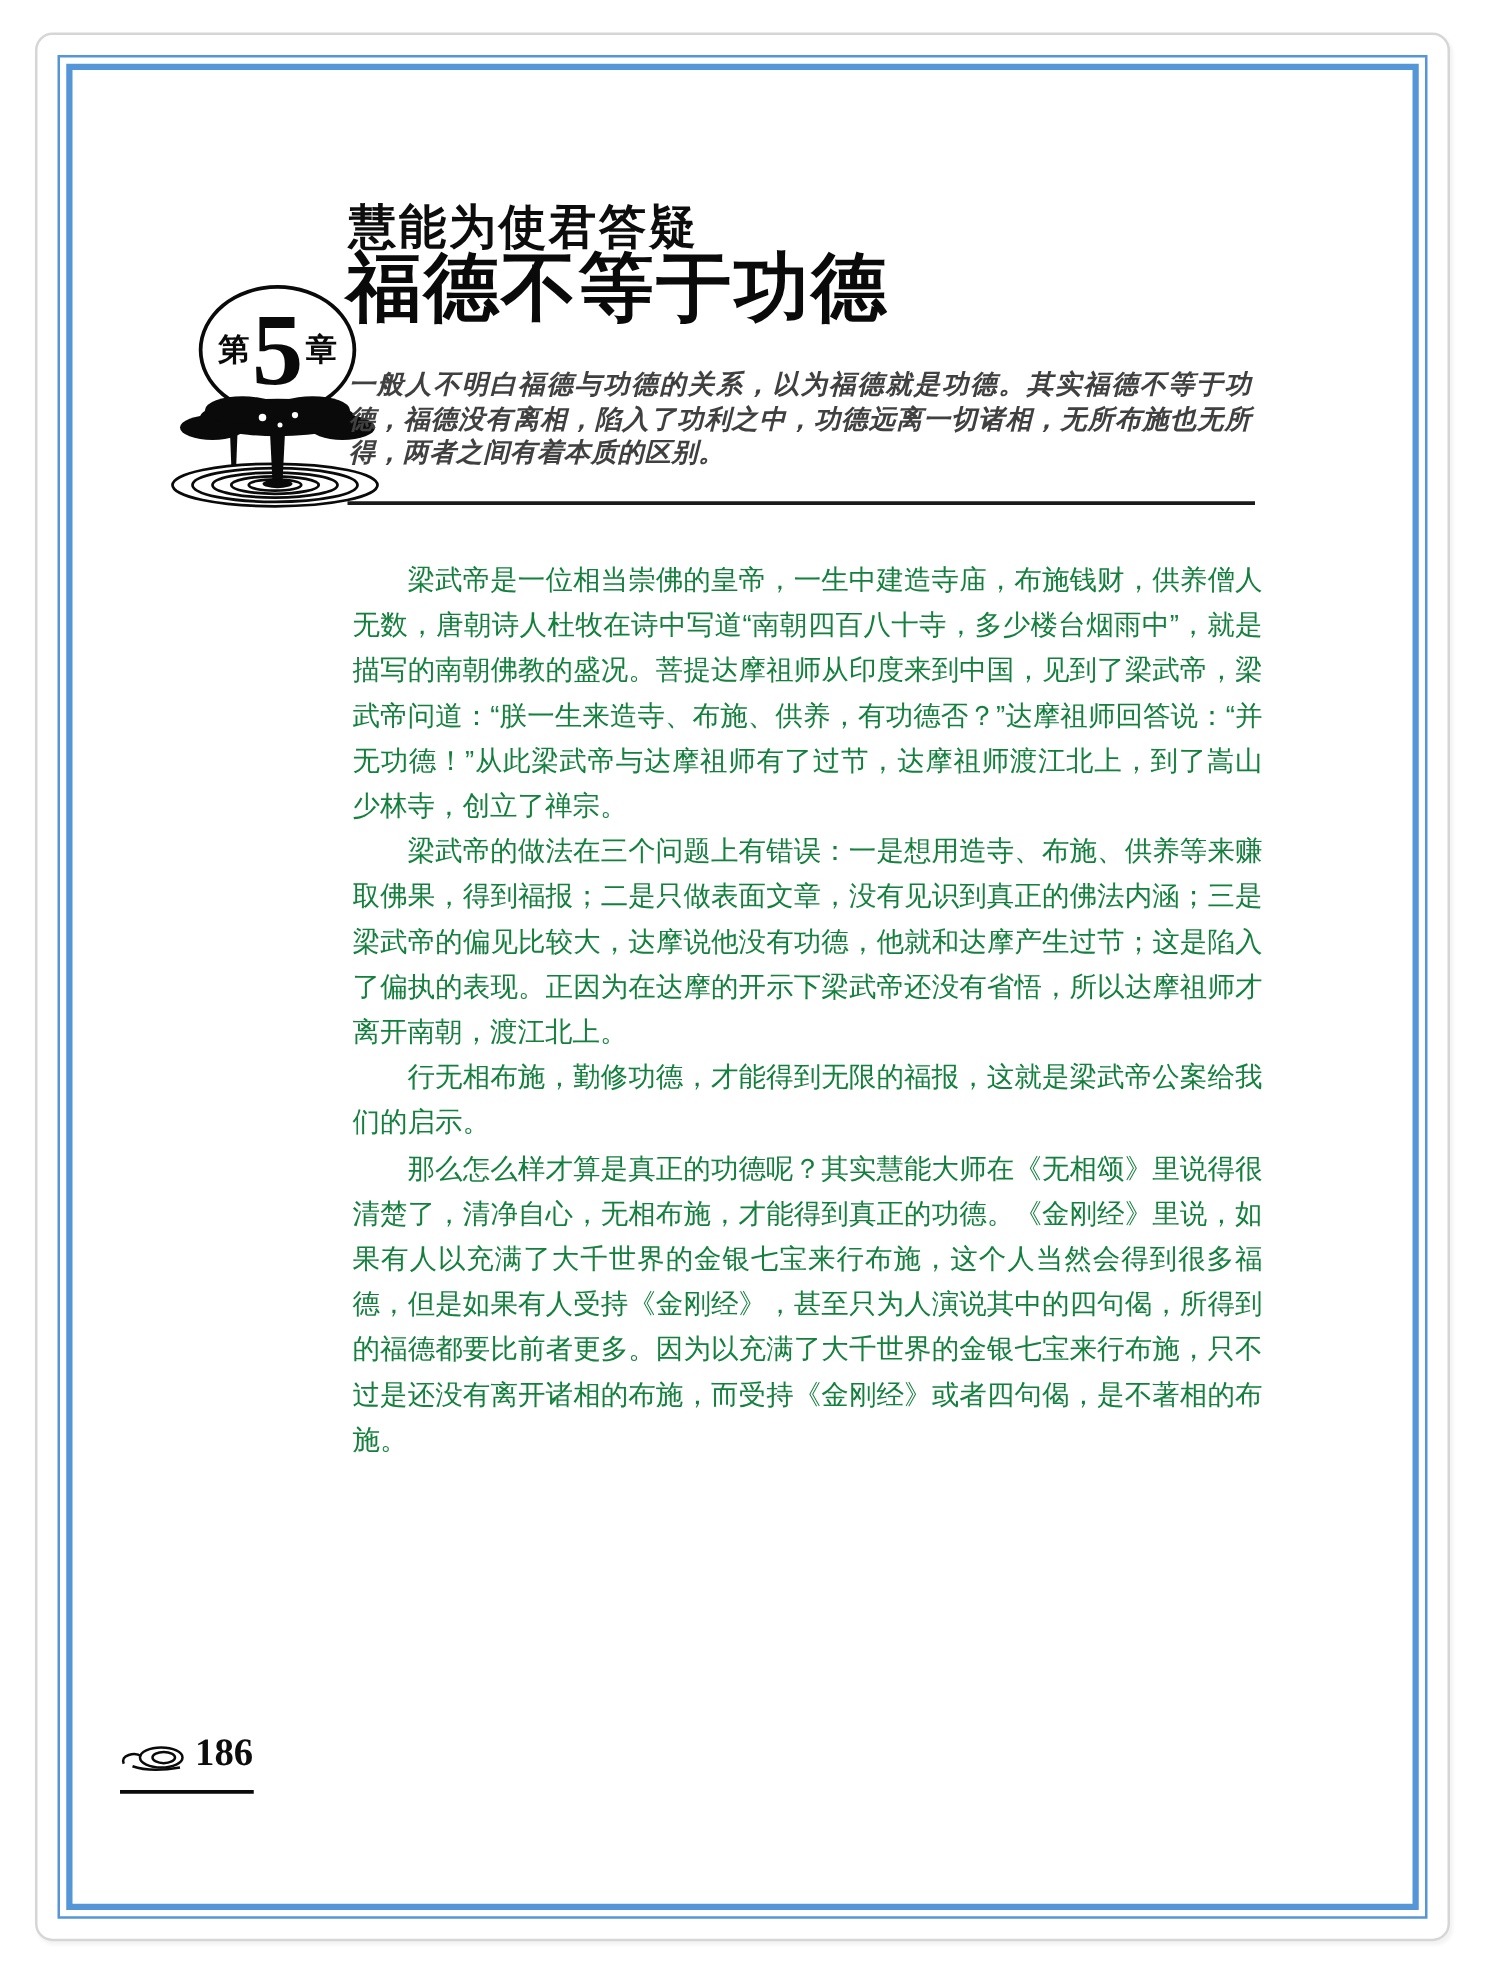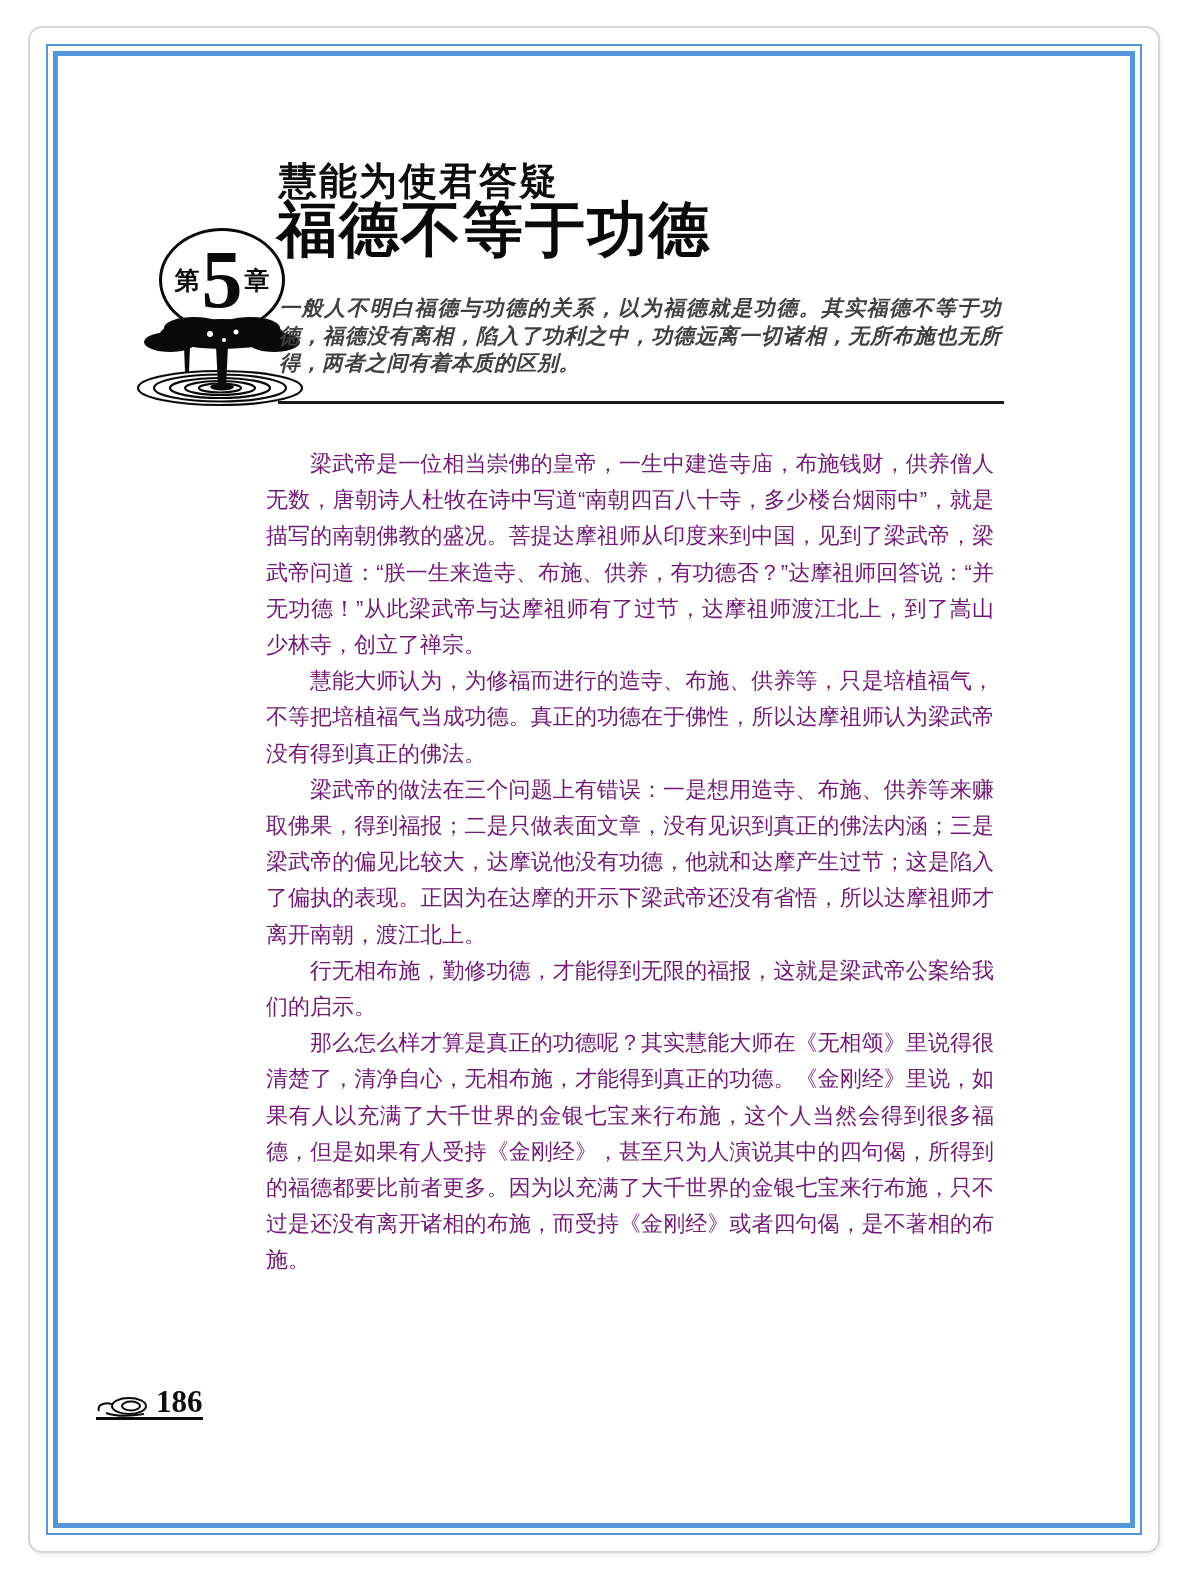--- a/index.html
+++ b/index.html
@@ -104,41 +104,41 @@
   .divider {
     position: absolute;
     left: 248px; top: 373px;
     width: 726px; height: 3px;
     background: #1a1a1a;
   }
 
   
   .body-text {
     position: absolute;
-    left: 236px; top: 418px;
+    left: 252px; top: 418px;
     width: 728px;
     font-size: 22px;
     line-height: 36.2px;
     text-align: justify;
-    color: #701a75;
+    color: #15803d;
   }
   .body-text p {
     margin: 0;
     text-indent: 2em;
   }
 
   
   .footer {
     position: absolute;
     left: 66px; top: 1358px;
     display: flex;
     align-items: flex-end;
     gap: 2px;
     border-bottom: 3px solid #0a0a0a;
-    padding-bottom: 0;
+    padding-bottom: 15px;
   }
   .pageno {
     font-family: "Liberation Serif", serif;
     font-size: 31px;
     font-weight: 600;
     color: #0d0d0d;
     line-height: 1;
   }
 </style>
 </head>
@@ -181,21 +181,20 @@
     </svg>
   </div>
 
   <div class="kicker ink">慧能为使君答疑</div>
   <div class="title ink">福德不等于功德</div>
   <div class="intro">一般人不明白福德与功德的关系，以为福德就是功德。其实福德不等于功德，福德没有离相，陷入了功利之中，功德远离一切诸相，无所布施也无所得，两者之间有着本质的区别。</div>
   <div class="divider"></div>
 
   <div class="body-text">
     <p>梁武帝是一位相当崇佛的皇帝，一生中建造寺庙，布施钱财，供养僧人无数，唐朝诗人杜牧在诗中写道“南朝四百八十寺，多少楼台烟雨中”，就是描写的南朝佛教的盛况。菩提达摩祖师从印度来到中国，见到了梁武帝，梁武帝问道：“朕一生来造寺、布施、供养，有功德否？”达摩祖师回答说：“并无功德！”从此梁武帝与达摩祖师有了过节，达摩祖师渡江北上，到了嵩山少林寺，创立了禅宗。</p>
-    <p>慧能大师认为，为修福而进行的造寺、布施、供养等，只是培植福气，不等把培植福气当成功德。真正的功德在于佛性，所以达摩祖师认为梁武帝没有得到真正的佛法。</p>
     <p>梁武帝的做法在三个问题上有错误：一是想用造寺、布施、供养等来赚取佛果，得到福报；二是只做表面文章，没有见识到真正的佛法内涵；三是梁武帝的偏见比较大，达摩说他没有功德，他就和达摩产生过节；这是陷入了偏执的表现。正因为在达摩的开示下梁武帝还没有省悟，所以达摩祖师才离开南朝，渡江北上。</p>
     <p>行无相布施，勤修功德，才能得到无限的福报，这就是梁武帝公案给我们的启示。</p>
     <p>那么怎么样才算是真正的功德呢？其实慧能大师在《无相颂》里说得很清楚了，清净自心，无相布施，才能得到真正的功德。《金刚经》里说，如果有人以充满了大千世界的金银七宝来行布施，这个人当然会得到很多福德，但是如果有人受持《金刚经》，甚至只为人演说其中的四句偈，所得到的福德都要比前者更多。因为以充满了大千世界的金银七宝来行布施，只不过是还没有离开诸相的布施，而受持《金刚经》或者四句偈，是不著相的布施。</p>
   </div>
 
   <div class="footer">
     <svg width="58" height="24" viewBox="0 0 58 24">
       <g fill="none" stroke="#0a0a0a" stroke-width="2">
         <path d="M3 18 q-2 -5 4 -7 q6 -2 10 1"></path>
         <ellipse cx="33" cy="13" rx="17" ry="8"></ellipse>

